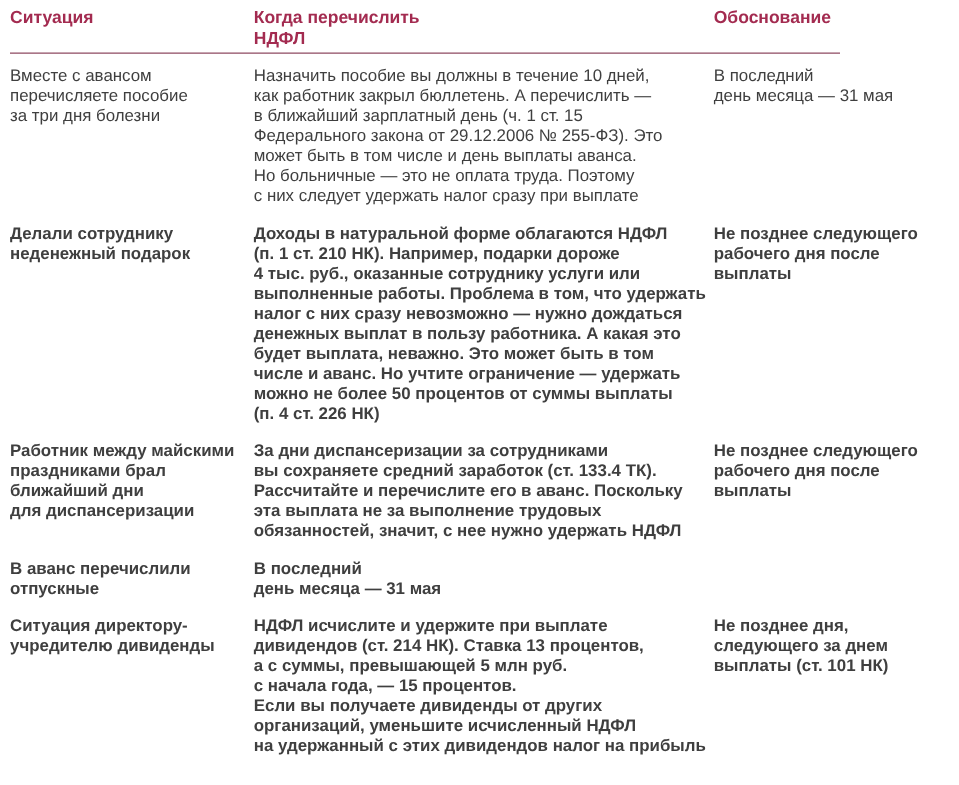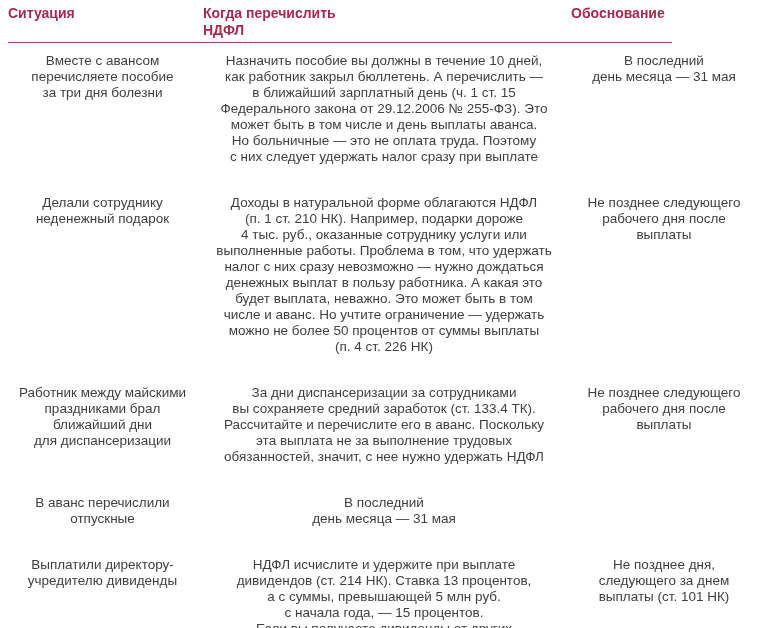--- a/index.html
+++ b/index.html
@@ -30,24 +30,24 @@
     font-weight: bold;
     color: #a32b50;
     white-space: pre-line;
   }
   .tbody {
     padding-top: 10px;
   }
   .row {
     display: grid;
     grid-template-columns: 195px 368px 192px;
-    text-align: center;
   }
   .row + .row {
-    margin-top: 30px;
+    margin-top: 14px;
+    font-weight: bold;
   }
   .cell {
     font-size: 13.5px;
     line-height: 16px;
     color: #3f3f3f;
     white-space: pre-line;
     padding-right: 6px;
   }
 </style>
 </head>
@@ -113,21 +113,21 @@
     </div>
 
     <div class="row">
       <div class="cell">В аванс перечислили
 отпускные</div>
       <div class="cell">В последний
 день месяца — 31 мая</div>
     </div>
 
     <div class="row">
-      <div class="cell">Выплатили директору-
+      <div class="cell">Ситуация директору-
 учредителю дивиденды</div>
       <div class="cell">НДФЛ исчислите и удержите при выплате
 дивидендов (ст. 214 НК). Ставка 13 процентов,
 а с суммы, превышающей 5 млн руб.
 с начала года, — 15 процентов.
 Если вы получаете дивиденды от других
 организаций, уменьшите исчисленный НДФЛ
 на удержанный с этих дивидендов налог на прибыль</div>
       <div class="cell">Не позднее дня,
 следующего за днем

